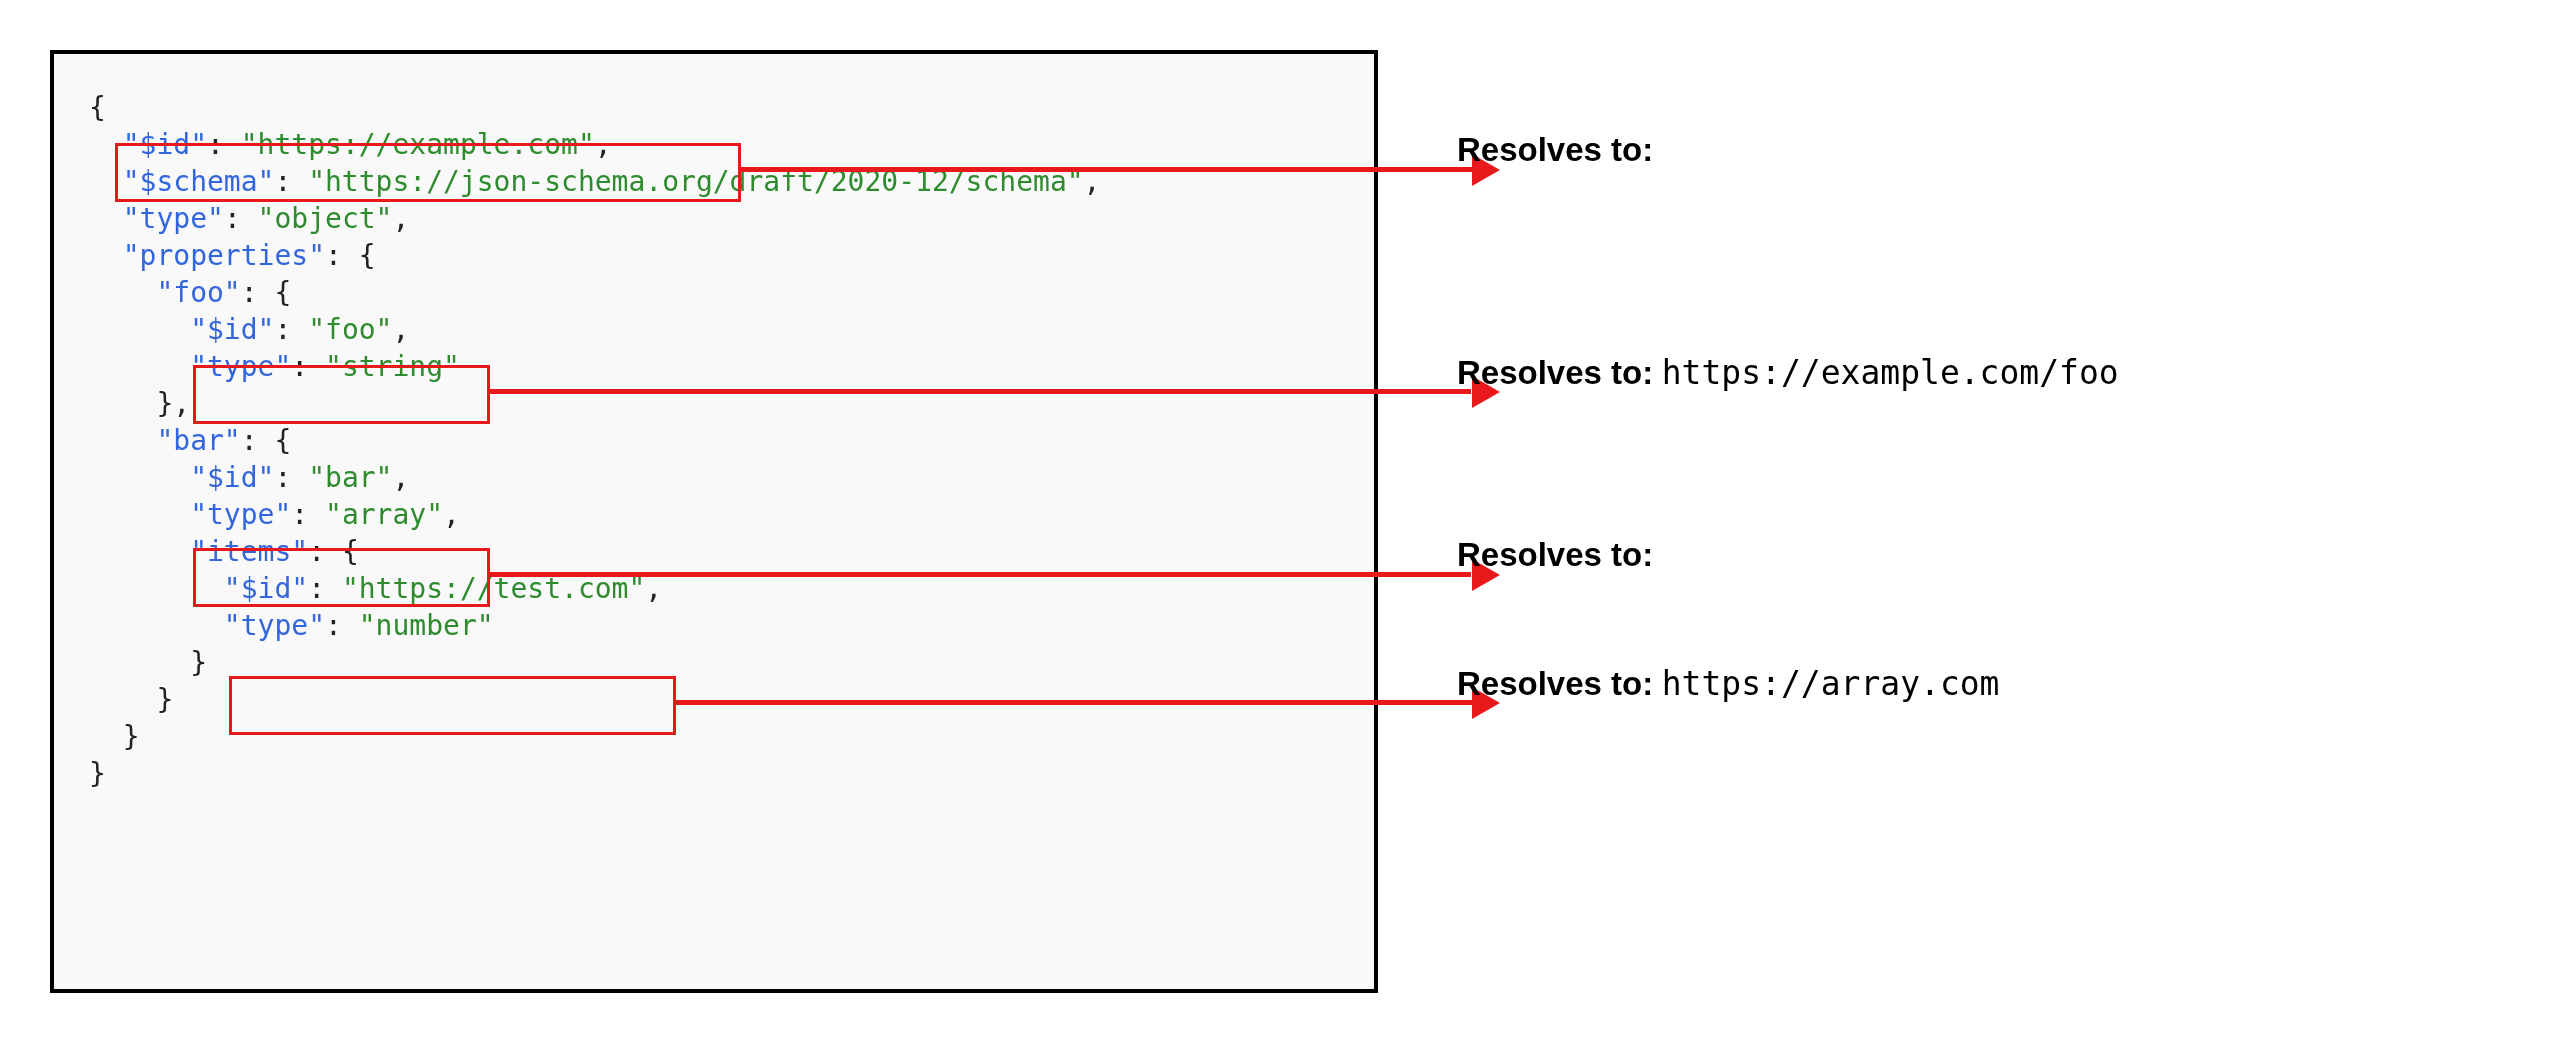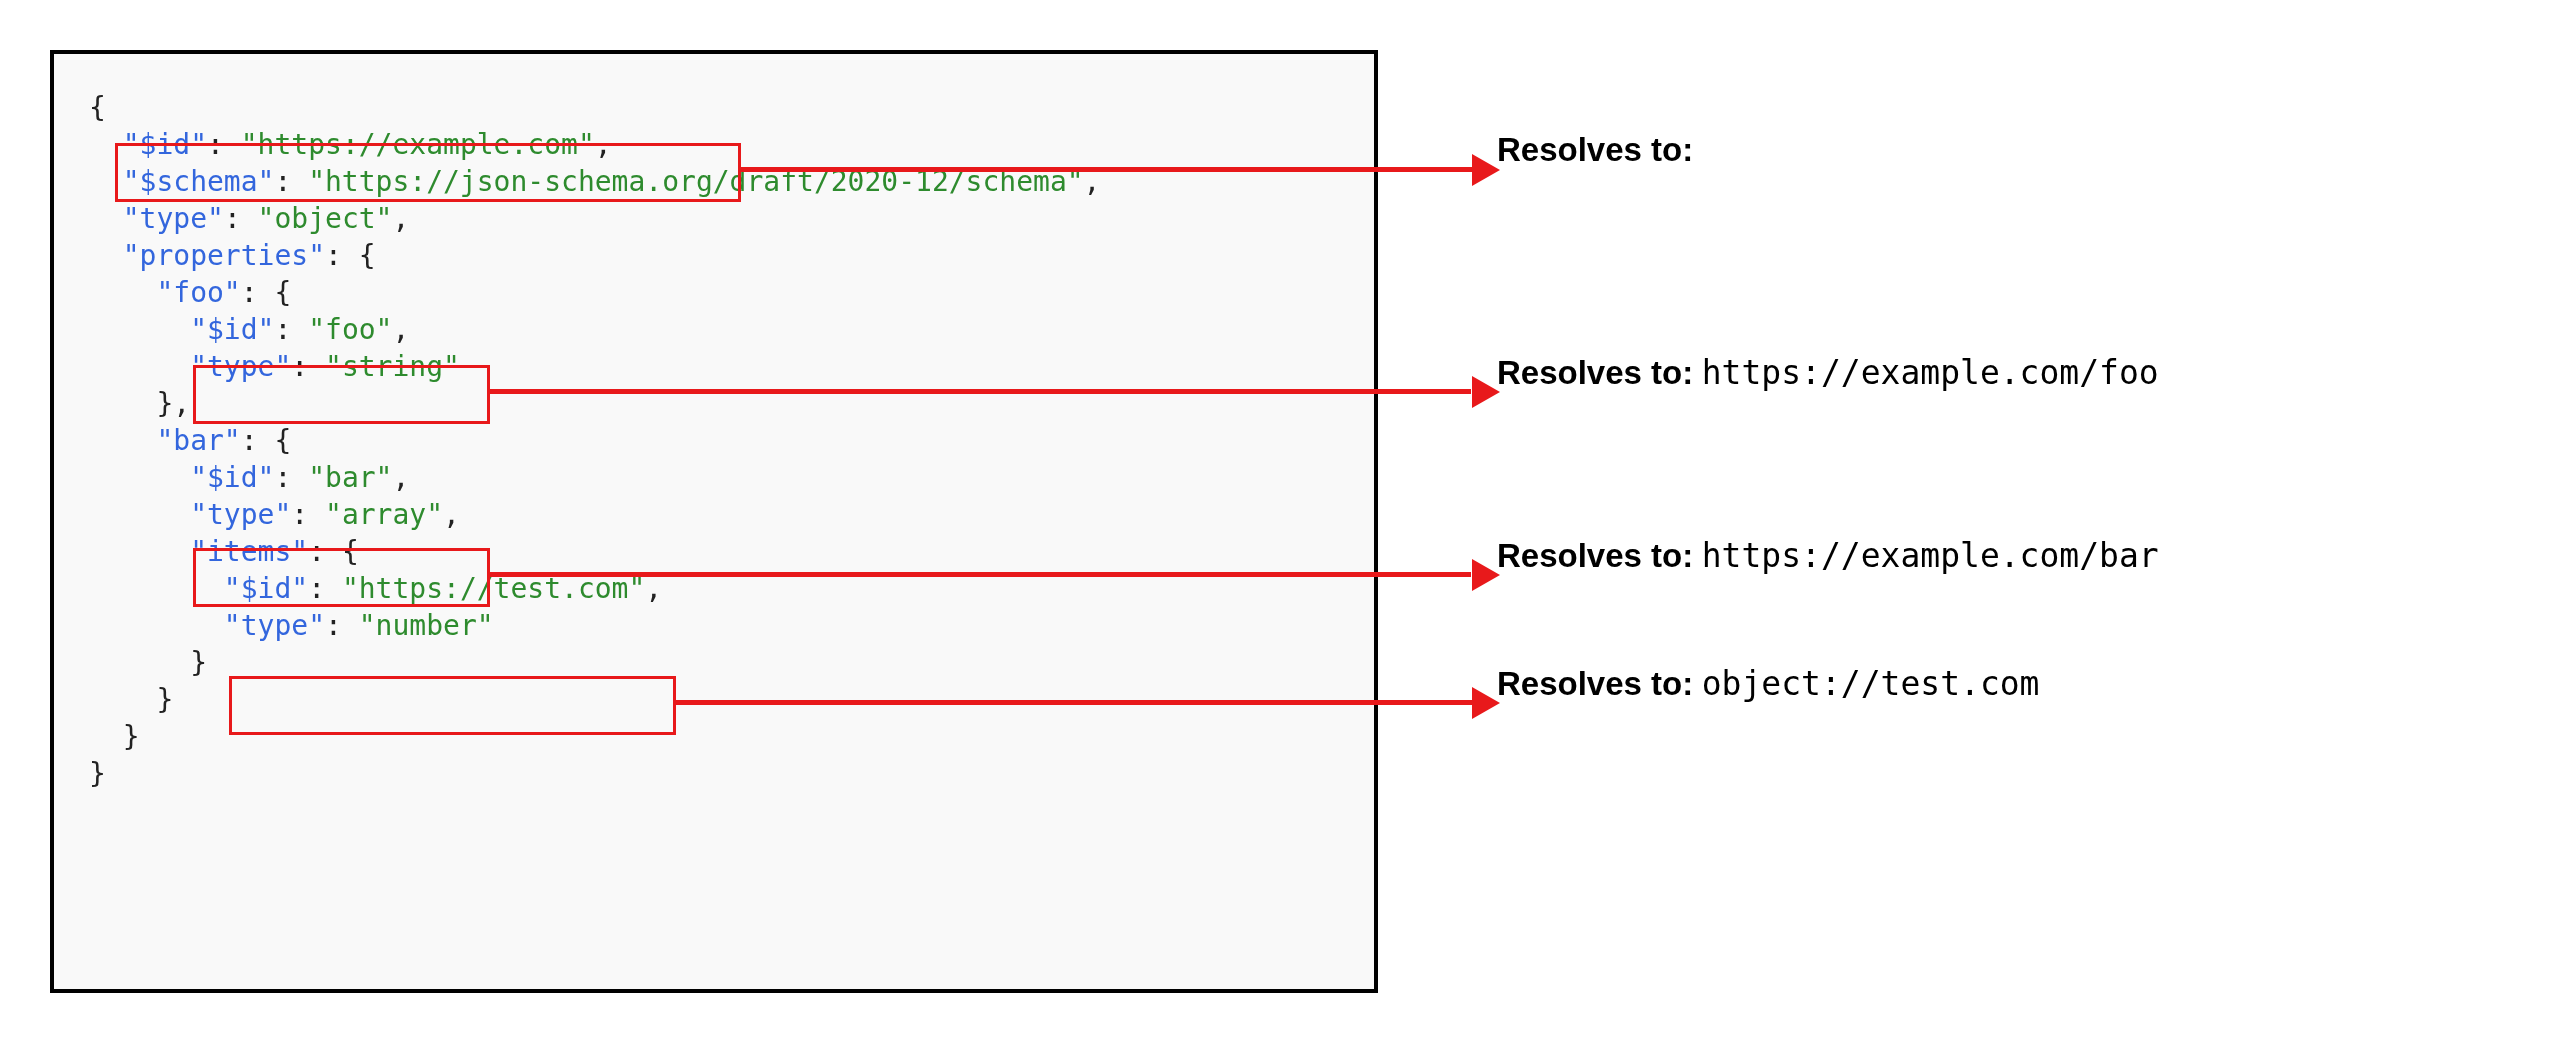--- a/index.html
+++ b/index.html
@@ -68,21 +68,21 @@
     width: 0;
     height: 0;
     border-top: 16px solid transparent;
     border-bottom: 16px solid transparent;
     border-left: 28px solid #e8191b;
   }
 
   
   .resolve-row {
     position: absolute;
-    left: 1497px;
+    left: 1457px;
     white-space: nowrap;
     display: flex;
     align-items: center;
   }
   .resolve-label {
     font-family: "Liberation Sans", sans-serif;
     font-weight: bold;
     font-size: 33px;
     color: #000000;
     margin-right: 8.5px;
@@ -114,25 +114,24 @@
       <div class="arrow-head" style="left: 1472px; top: 376px;"></div>
       <div class="resolve-row" style="top: 353px;">
         <span class="resolve-label">Resolves to:</span>
         <span class="resolve-url">https://example.com/foo</span>
       </div>
       <div class="hl-box" style="left: 193px; top: 548px; width: 297px; height: 59px;"></div>
       <div class="arrow-line" style="left: 489px; top: 572px; width: 982px;"></div>
       <div class="arrow-head" style="left: 1472px; top: 559px;"></div>
       <div class="resolve-row" style="top: 536px;">
         <span class="resolve-label">Resolves to:</span>
-        <span class="resolve-url">https://example.com/bar</span>
       </div>
       <div class="hl-box" style="left: 229px; top: 676px; width: 447px; height: 59px;"></div>
       <div class="arrow-line" style="left: 676px; top: 700px; width: 796px;"></div>
       <div class="arrow-head" style="left: 1472px; top: 687px;"></div>
       <div class="resolve-row" style="top: 664px;">
         <span class="resolve-label">Resolves to:</span>
-        <span class="resolve-url">object://test.com</span>
+        <span class="resolve-url">https://array.com</span>
       </div>
     </div>
 
 </div>
 
 
 </body></html>

